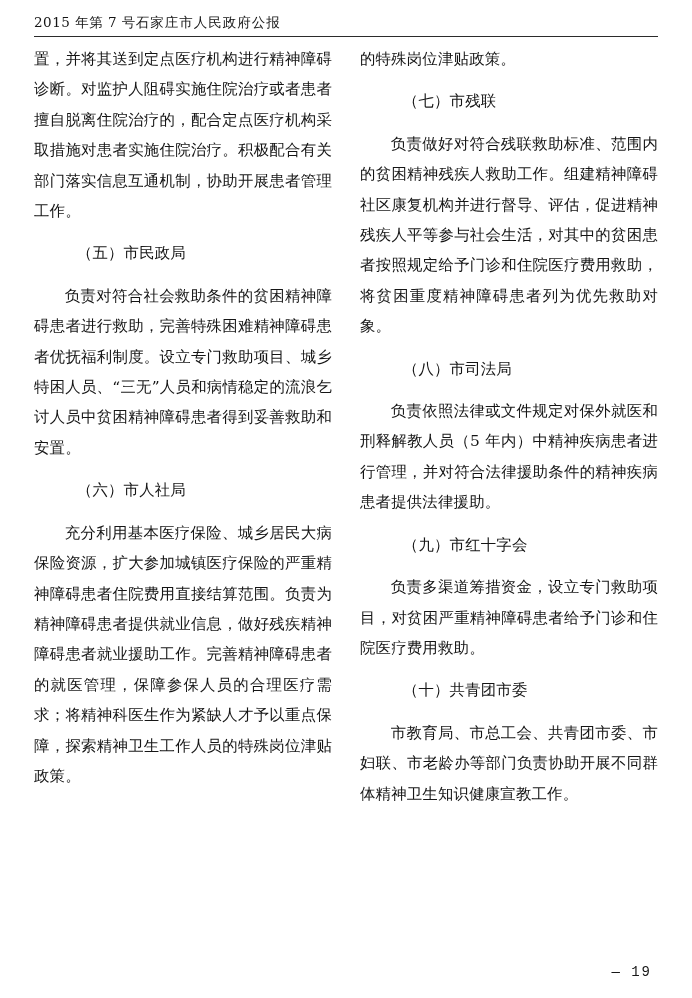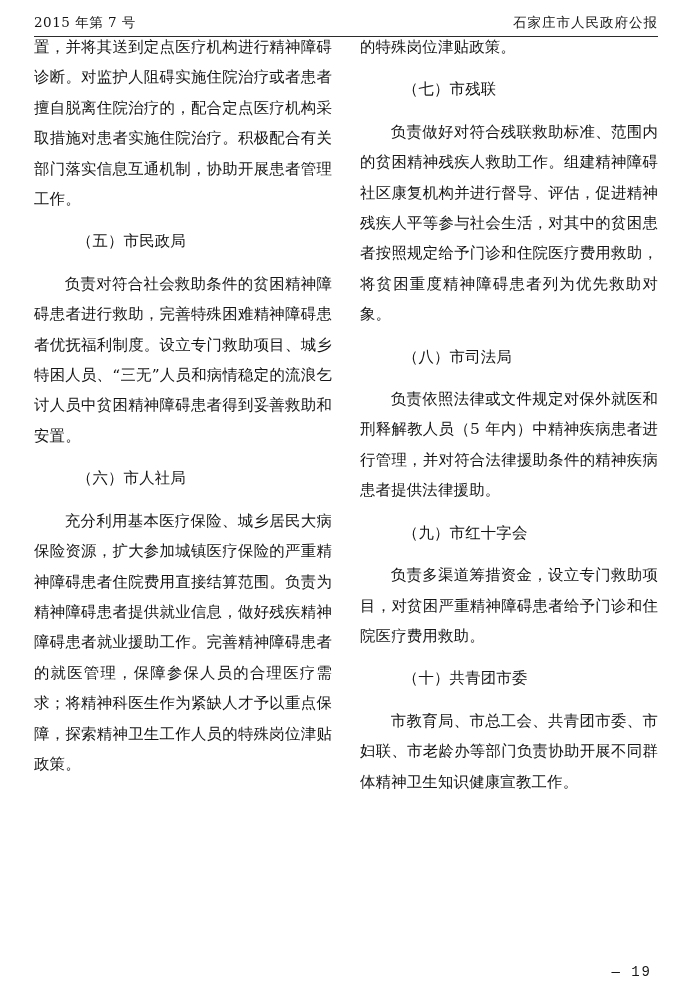--- a/index.html
+++ b/index.html
@@ -24,21 +24,20 @@
   }
   
   .header {
     position: absolute;
     top: 14px;
     left: 34px;
     right: 34px;
     height: 26px;
     display: flex;
     align-items: flex-start;
-    justify-content: space-between;
     font-size: 13.5px;
     letter-spacing: 0.5px;
     color: #141414;
   }
   .header .left {
     white-space: nowrap;
   }
   .header .right {
     white-space: nowrap;
     letter-spacing: 1px;
@@ -47,21 +46,21 @@
     position: absolute;
     top: 36px;
     left: 34px;
     width: 624px;
     height: 0;
     border-top: 1.1px solid #2b2b2b;
   }
   
   .columns {
     position: absolute;
-    top: 32px;
+    top: 44px;
     left: 34px;
     width: 624px;
     display: flex;
     gap: 28px;
   }
   .col {
     width: 298px;
   }
   p.para {
     margin: 0;

